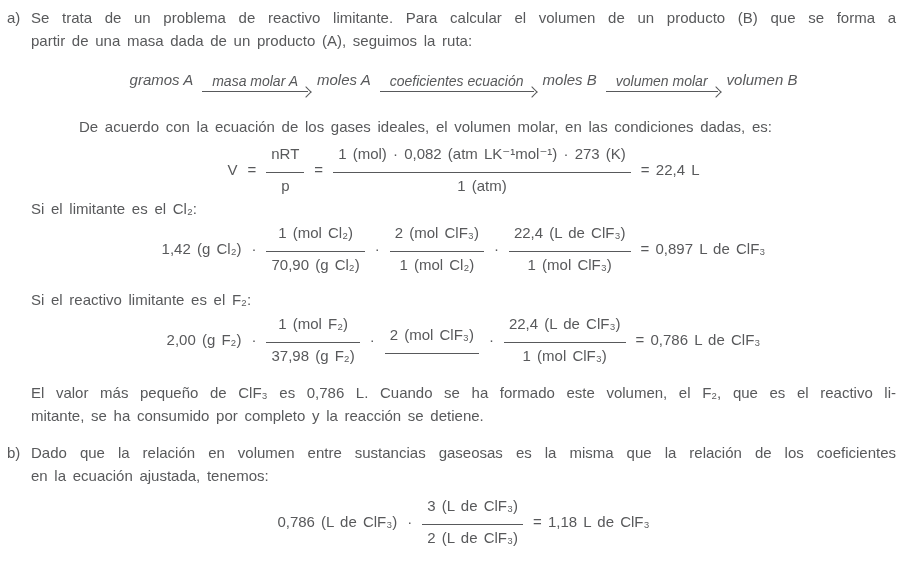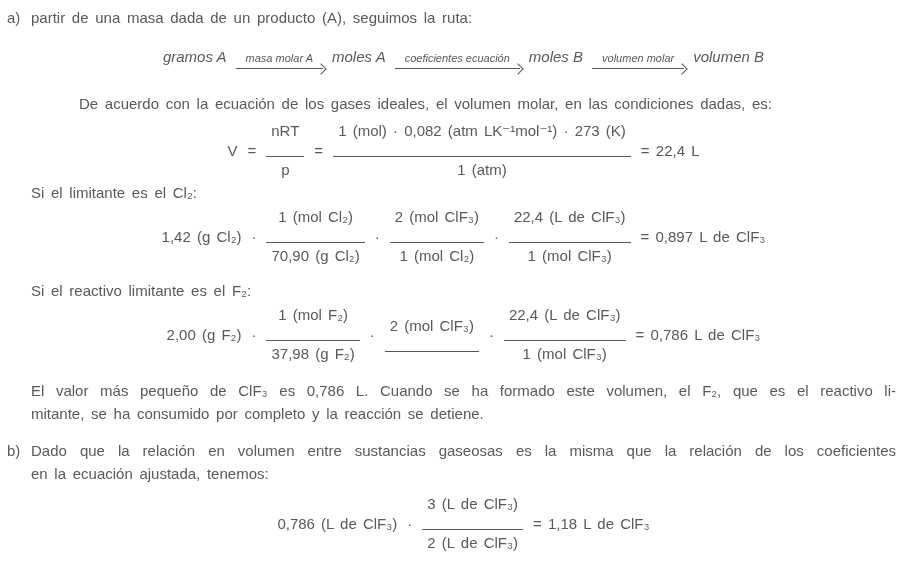--- a/index.html
+++ b/index.html
@@ -14,52 +14,53 @@
   }
   .page { padding: 6px 9px 0 7px; width: 905px; }
   .item { position: relative; padding-left: 24px; }
   .ilabel { position: absolute; left: 0; top: 0; line-height: 23px; }
   .para { line-height: 23px; word-spacing: 2.5px; }
   .pline { line-height: 23px; }
   .jline { text-align: justify; text-align-last: justify; white-space: nowrap; }
   
   .route { display: flex; align-items: center; justify-content: center; margin-top: 11px; height: 32px; white-space: nowrap; font-style: italic; }
   .rarrow { display: inline-flex; flex-direction: column; align-items: stretch; margin: 8px 9px 0 9px; }
-  .rarrow-label { font-size: 11px; line-height: 13px; padding: 0 10px 3px 10px; text-align: center; white-space: nowrap; }
+  .rarrow-label { font-size: 14px; line-height: 13px; padding: 0 10px 3px 10px; text-align: center; white-space: nowrap; }
   .rarrow-line { position: relative; height: 0; border-top: 1px solid #58595b; }
   .rarrow-line::after {
     content: ""; position: absolute; right: -2px; top: -4px;
     width: 7px; height: 7px;
     border-top: 1px solid #58595b; border-right: 1px solid #58595b;
     transform: rotate(45deg);
   }
   
   .eq { display: flex; align-items: center; justify-content: center; line-height: 19px; word-spacing: 2px; white-space: nowrap; }
   .eq > span { margin: 0 5px; }
   .frac { display: inline-flex; flex-direction: column; text-align: center; }
-  .fnum { padding: 0 5px 16px 5px; border-bottom: 1px solid #58595b; }
+  .fnum { padding: 0 5px 9px 5px; border-bottom: 1px solid #58595b; }
   .fden { padding: 3px 5px 0 5px; }
   
   .mt3  { margin-top: 3px; align-items: center; }
   .mt6  { margin-top: 6px; }
   .mt9  { margin-top: 9px; }
   .mt14 { margin-top: 14px; }
   .mt16 { margin-top: 16px; }
   .mt18 { margin-top: 2px; }
   .mt20 { margin-top: 20px; margin-left: 48px; }
 </style>
 </head>
 <body style="color: rgb(88, 89, 91); background: rgb(255, 255, 255);">
 
 <div class="page">
 
   <section class="item">
     <span class="ilabel">a)</span>
 
     <div class="para">
+      <div class="pline jline">Se trata de un problema de reactivo limitante. Para calcular el volumen de un producto (B) que se forma a</div>
       <div class="pline">partir de una masa dada de un producto (A), seguimos la ruta:</div>
     </div>
 
     <div class="route">
       <span>gramos A</span>
       <span class="rarrow">
         <span class="rarrow-label">masa molar A</span>
         <span class="rarrow-line"></span>
       </span>
       <span>moles A</span>

